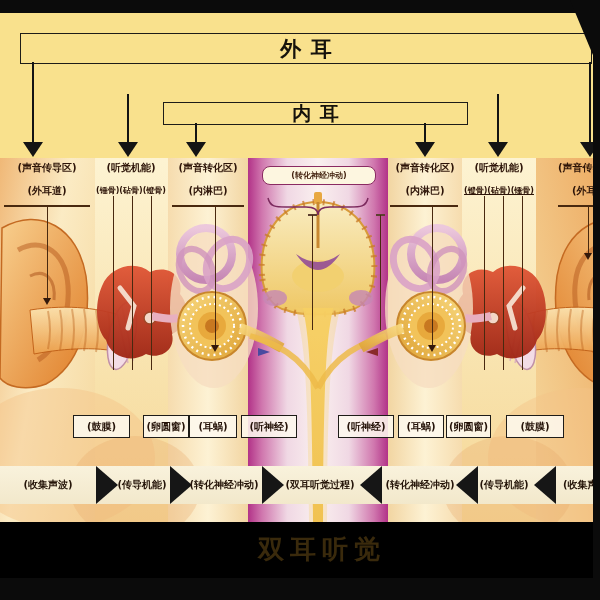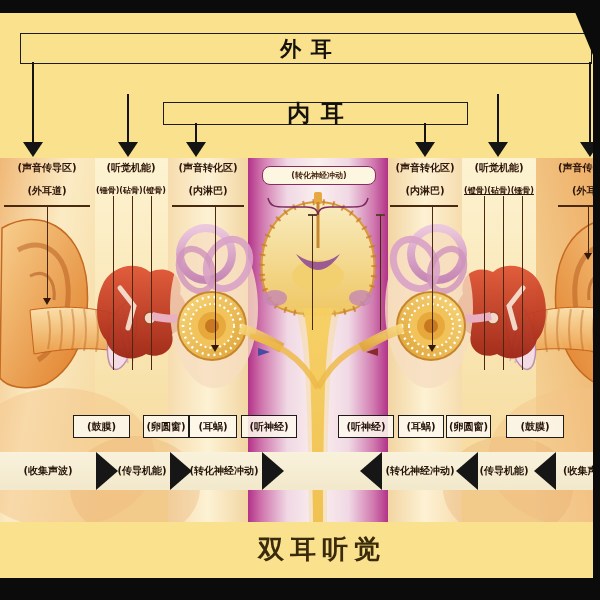--- a/index.html
+++ b/index.html
@@ -4,28 +4,28 @@
 <style>
   html,body{margin:0;padding:0;}
   body{width:600px;height:600px;position:relative;overflow:hidden;background:#000;
        font-family:"DejaVu Sans",sans-serif;}
   .bar{position:absolute;left:0;width:600px;background:#0b0b0b;}
   .bar.top{top:0;height:13px;}
   .bar.bottom{top:578px;height:22px;}
   .edge-right{position:absolute;top:0;left:593px;width:7px;height:600px;background:#0b0b0b;z-index:40;}
   .corner-tr{position:absolute;top:0;right:0;width:0;height:0;
              border-right:30px solid #0b0b0b;border-bottom:72px solid transparent;z-index:41;}
-  .canvas{position:absolute;top:13px;left:0;width:600px;height:565px;background:#f9e18d;}
+  .canvas{position:absolute;top:13px;left:0;width:600px;height:425px;background:#f9e18d;}
 
   
   .hbox{position:absolute;border:1.5px solid #1e1c18;display:flex;align-items:center;justify-content:center;
         font-weight:700;color:#15120c;letter-spacing:.45em;text-indent:.45em;}
   .hbox.outer {left:20px;top:20px;width:570px;height:29px;font-size:21px;}
   .hbox.middle{left:98px;top:58px;width:430px;height:23px;font-size:18px;}
-  .hbox.inner {left:163px;top:89px;width:303px;height:21px;font-size:23px;}
+  .hbox.inner {left:163px;top:89px;width:303px;height:21px;font-size:19px;}
   .hbox.brain {left:249px;top:117px;width:129px;height:21px;font-size:17px;}
 
   
   .aline{position:absolute;width:2px;background:#141414;}
   .ahead{position:absolute;width:0;height:0;border-left:10px solid transparent;
          border-right:10px solid transparent;border-top:15px solid #141414;}
 
   
   .band{position:absolute;left:0;top:145px;width:595px;height:364px;overflow:hidden;}
   .panel{position:absolute;top:0;height:364px;border-right:1px solid rgba(100,50,15,.5);}
@@ -50,21 +50,21 @@
              border-right:4px solid transparent;border-top:7px solid #33180a;z-index:5;}
   .tbar{position:absolute;height:1.5px;width:9px;background:#5d4030;z-index:5;}
   .center-label{position:absolute;left:262px;top:8px;width:112px;height:17px;z-index:5;
       background:#fdf6e0;border:1px solid #8a2a62;border-radius:8px;display:flex;
       align-items:center;justify-content:center;font-size:8px;font-weight:700;color:#42210e;white-space:nowrap;}
 
   .pbox{position:absolute;top:257px;height:21px;z-index:6;background:rgba(253,248,238,.88);
         border:1.5px solid #1e1c18;display:flex;align-items:center;justify-content:center;
         font-size:10px;font-weight:700;color:#241208;white-space:nowrap;}
 
-  .flow{position:absolute;left:0;top:294px;width:595px;height:38px;z-index:7;
+  .flow{position:absolute;left:0;top:308px;width:595px;height:38px;z-index:7;
         background:linear-gradient(180deg,#f9f2dc,#f2e8cb);}
   .fstep{position:absolute;top:0;height:38px;display:flex;align-items:center;
          transform:translateX(-50%);white-space:nowrap;font-size:10px;font-weight:700;color:#241408;}
   .fstep.noc{transform:none;}
   .ftri{position:absolute;top:0;width:0;height:0;border-top:19px solid transparent;border-bottom:19px solid transparent;}
   .ftri.right{border-left:22px solid #161616;}
   .ftri.left{border-right:22px solid #161616;}
 
   .poster-title{position:absolute;left:0;top:519px;width:644px;text-align:center;
         font-size:26px;font-weight:700;color:#3a2a0c;letter-spacing:6px;}
@@ -237,20 +237,21 @@
     <div class="pbox" style="left:446px;width:43px;">(卵圆窗)</div>
     <div class="pbox" style="left:506px;width:56px;">(鼓膜)</div>
 
     <div class="flow">
       <div class="fstep" style="left:48px;">(收集声波)</div>
       <div class="ftri right" style="left:96px;"></div>
       <div class="fstep" style="left:142px;">(传导机能)</div>
       <div class="ftri right" style="left:170px;"></div>
       <div class="fstep" style="left:224px;">(转化神经冲动)</div>
       <div class="ftri right" style="left:262px;"></div>
+      <div class="fstep" style="left:320px;">(双耳听觉过程)</div>
       <div class="ftri left" style="left:360px;"></div>
       <div class="fstep" style="left:420px;">(转化神经冲动)</div>
       <div class="ftri left" style="left:456px;"></div>
       <div class="fstep" style="left:504px;">(传导机能)</div>
       <div class="ftri left" style="left:534px;"></div>
       <div class="fstep noc" style="left:563px;">(收集声波)</div>
     </div>
   </div>
 
   <div class="poster-title">双耳听觉</div>

